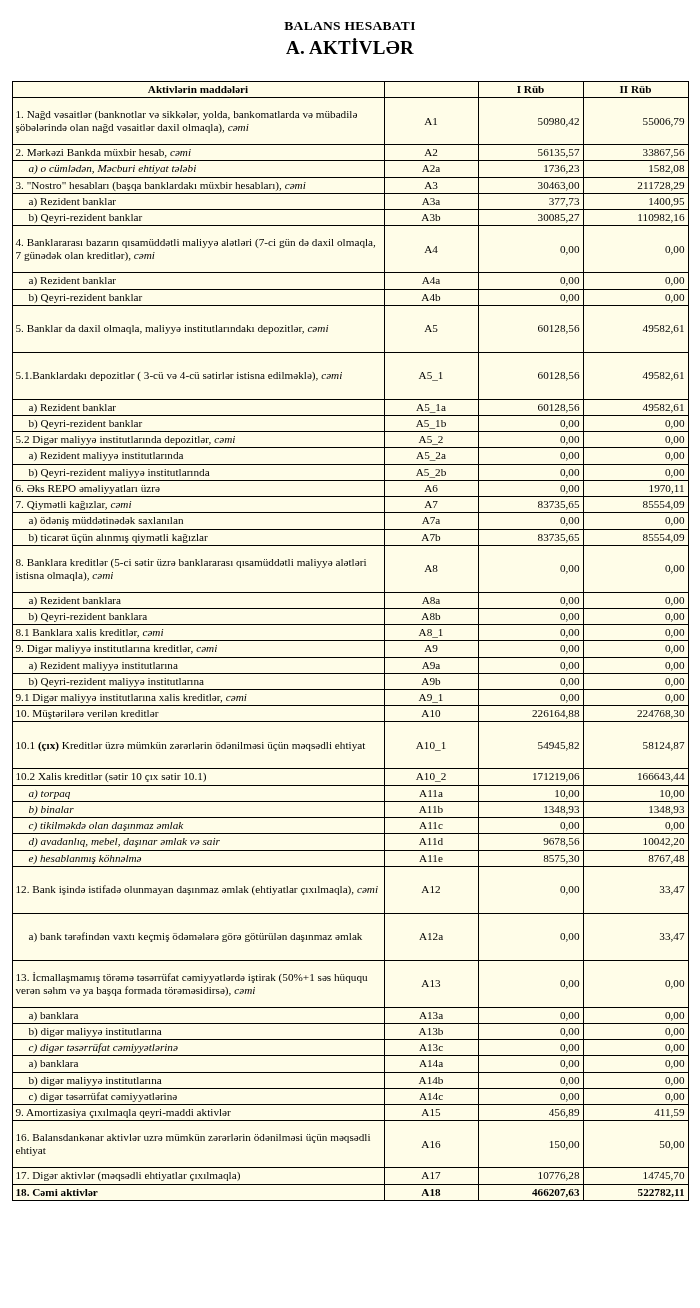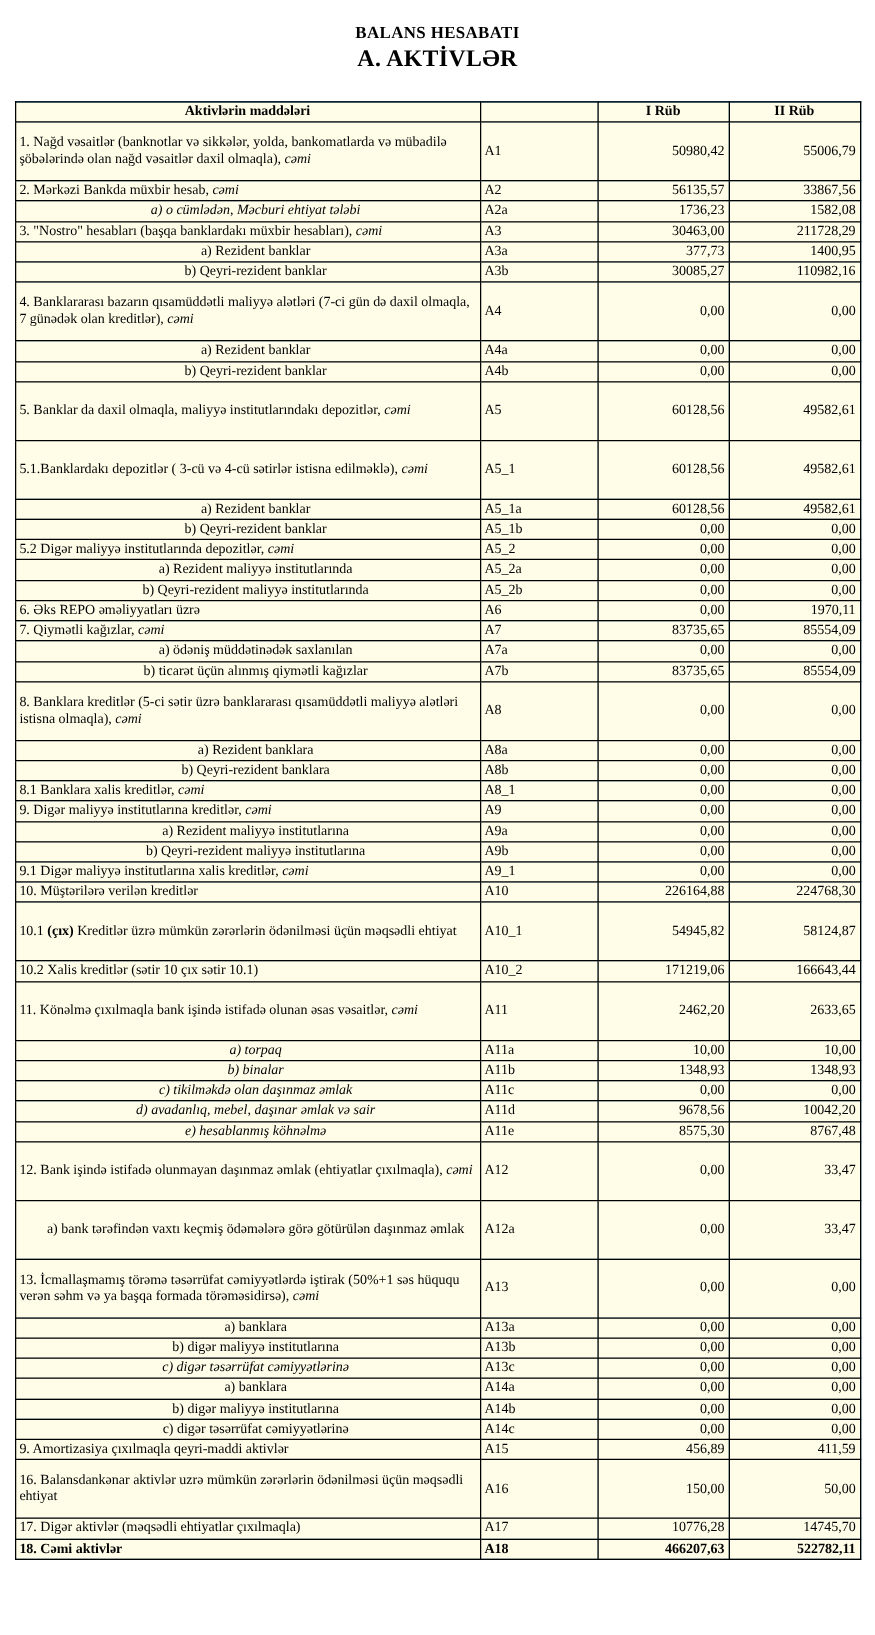--- a/index.html
+++ b/index.html
@@ -30,21 +30,21 @@
     font-weight: bold;
     font-size: 19px;
     letter-spacing: 0.3px;
     margin-top: 3px;
   }
   table.balance {
     border-collapse: collapse;
     margin: 22px auto 4px auto;
     width: 676px;
     table-layout: fixed;
-    background: #0369a1;
+    background: #0f172a;
   }
   table.balance td, table.balance th {
     border: 1px solid #000000;
     font-size: 11.2px;
     padding: 1px 3px;
     vertical-align: middle;
     line-height: 1.18;
     background: #fffde8;
   }
   thead th {
@@ -52,22 +52,22 @@
     font-weight: bold;
     font-size: 11.6px;
     padding: 4px 3px;
   }
   col.c-label { width: 372px; }
   col.c-code  { width: 94px; }
   col.c-q1    { width: 105px; }
   col.c-q2    { width: 105px; }
 
   td.label { text-align: left; }
-  td.label.indent { padding-left: 16px; text-align: center; }
-  td.code { text-align: left; }
+  td.label.indent { padding-left: 16px; }
+  td.code { text-align: center; }
   td.num { text-align: right; padding-right: 5px; }
   .ital { font-style: italic; }
   tr.total td { font-weight: bold; }
   td.tall { height: 44px; }
 </style>
 </head>
 <body>
 
 <div class="page">
   <div class="doc-title">BALANS HESABATI</div>
@@ -269,26 +269,20 @@
           <td class="num">54945,82</td>
           <td class="num">58124,87</td>
         </tr>
         <tr>
           <td class="label">10.2 Xalis kreditlər (sətir 10 çıx sətir 10.1)</td>
           <td class="code">A10_2</td>
           <td class="num">171219,06</td>
           <td class="num">166643,44</td>
         </tr>
         <tr>
-          <td class="label tall">11. Könəlmə çıxılmaqla bank işində istifadə olunan əsas vəsaitlər, <span class="ital">cəmi</span></td>
-          <td class="code">A11</td>
-          <td class="num">2462,20</td>
-          <td class="num">2633,65</td>
-        </tr>
-        <tr>
           <td class="label indent"><span class="ital">a) torpaq</span></td>
           <td class="code">A11a</td>
           <td class="num">10,00</td>
           <td class="num">10,00</td>
         </tr>
         <tr>
           <td class="label indent"><span class="ital">b) binalar</span></td>
           <td class="code">A11b</td>
           <td class="num">1348,93</td>
           <td class="num">1348,93</td>

